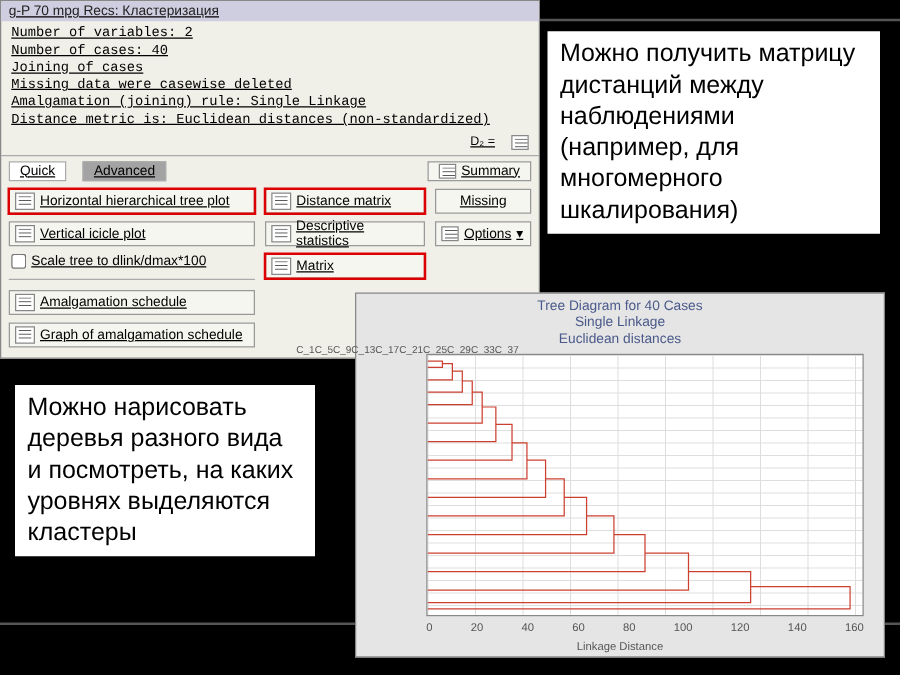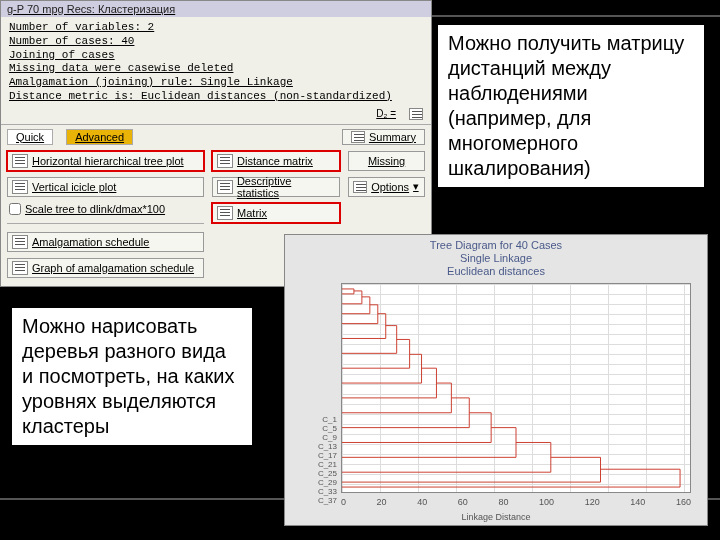--- a/index.html
+++ b/index.html
@@ -42,21 +42,21 @@
     color:#222;
     padding:2px 6px;
     font-size:11px;
     display:flex;
     justify-content:space-between;
   }
   .info-block { padding:4px 8px 2px 8px; font-family: "Courier New", monospace; font-size:11px; line-height:1.25; white-space:pre; }
   .sep { border-top:1px solid #aaa; margin:2px 0; }
   .toolbar-row { display:flex; align-items:center; padding:2px 6px; gap:13px; }
   .tab-btn { background:#fff; border:1px solid #aaa; padding:1px 8px; font-size:11px; }
-  .tab-btn.inactive { background:#eab308; }
+  .tab-btn.inactive { background:#a3a3a3; }
   .rt-btn { border:1px solid #999; background:#f6f6f0; padding:1px 8px; font-size:11px; display:inline-flex; align-items:center; gap:4px; }
   .grid-area { display:flex; gap:8px; padding:4px 6px 8px 6px; }
   .col { display:flex; flex-direction:column; gap:6px; }
   .col-left { width:200px; }
   .col-mid { width:130px; }
   .col-right { width:78px; align-items:stretch; }
   .wbtn {
     border:1px solid #999;
     background:#f6f6f0;
     font-size:11px;
@@ -89,21 +89,21 @@
     width:350px; height:210px;
     border:1px solid #888;
     background:
       linear-gradient(to bottom, #ddd 1px, transparent 1px) 0 0/100% 10px,
       linear-gradient(to right, #ddd 1px, transparent 1px) 0 0/38px 100%,
       #fff;
   }
   .plot-area svg { width:100%; height:100%; }
   .x-axis { position:absolute; left:56px; top:262px; width:350px; display:flex; justify-content:space-between; font-size:9px; color:#555; }
   .x-label { position:absolute; left:0; bottom:3px; width:100%; text-align:center; font-size:9px; color:#555; }
-  .y-ticks { position:absolute; left:30px; top:60px; width:22px; height:210px; font-size:8px; color:#555; text-align:right; display:flex; flex-direction:column; justify-content:flex-end; }
+  .y-ticks { position:absolute; left:30px; top:40px; width:22px; height:210px; font-size:8px; color:#555; text-align:right; display:flex; flex-direction:row; justify-content:center; }
 </style>
 </head>
 <body>
 
 <div class="hr-top"></div>
 <div class="hr-bot"></div>
 
 <div class="callout callout-right">Можно получить матрицу дистанций между наблюдениями (например, для многомерного шкалирования)</div>
 <div class="callout callout-left">Можно нарисовать деревья разного вида и посмотреть, на каких уровнях выделяются кластеры</div>
 

